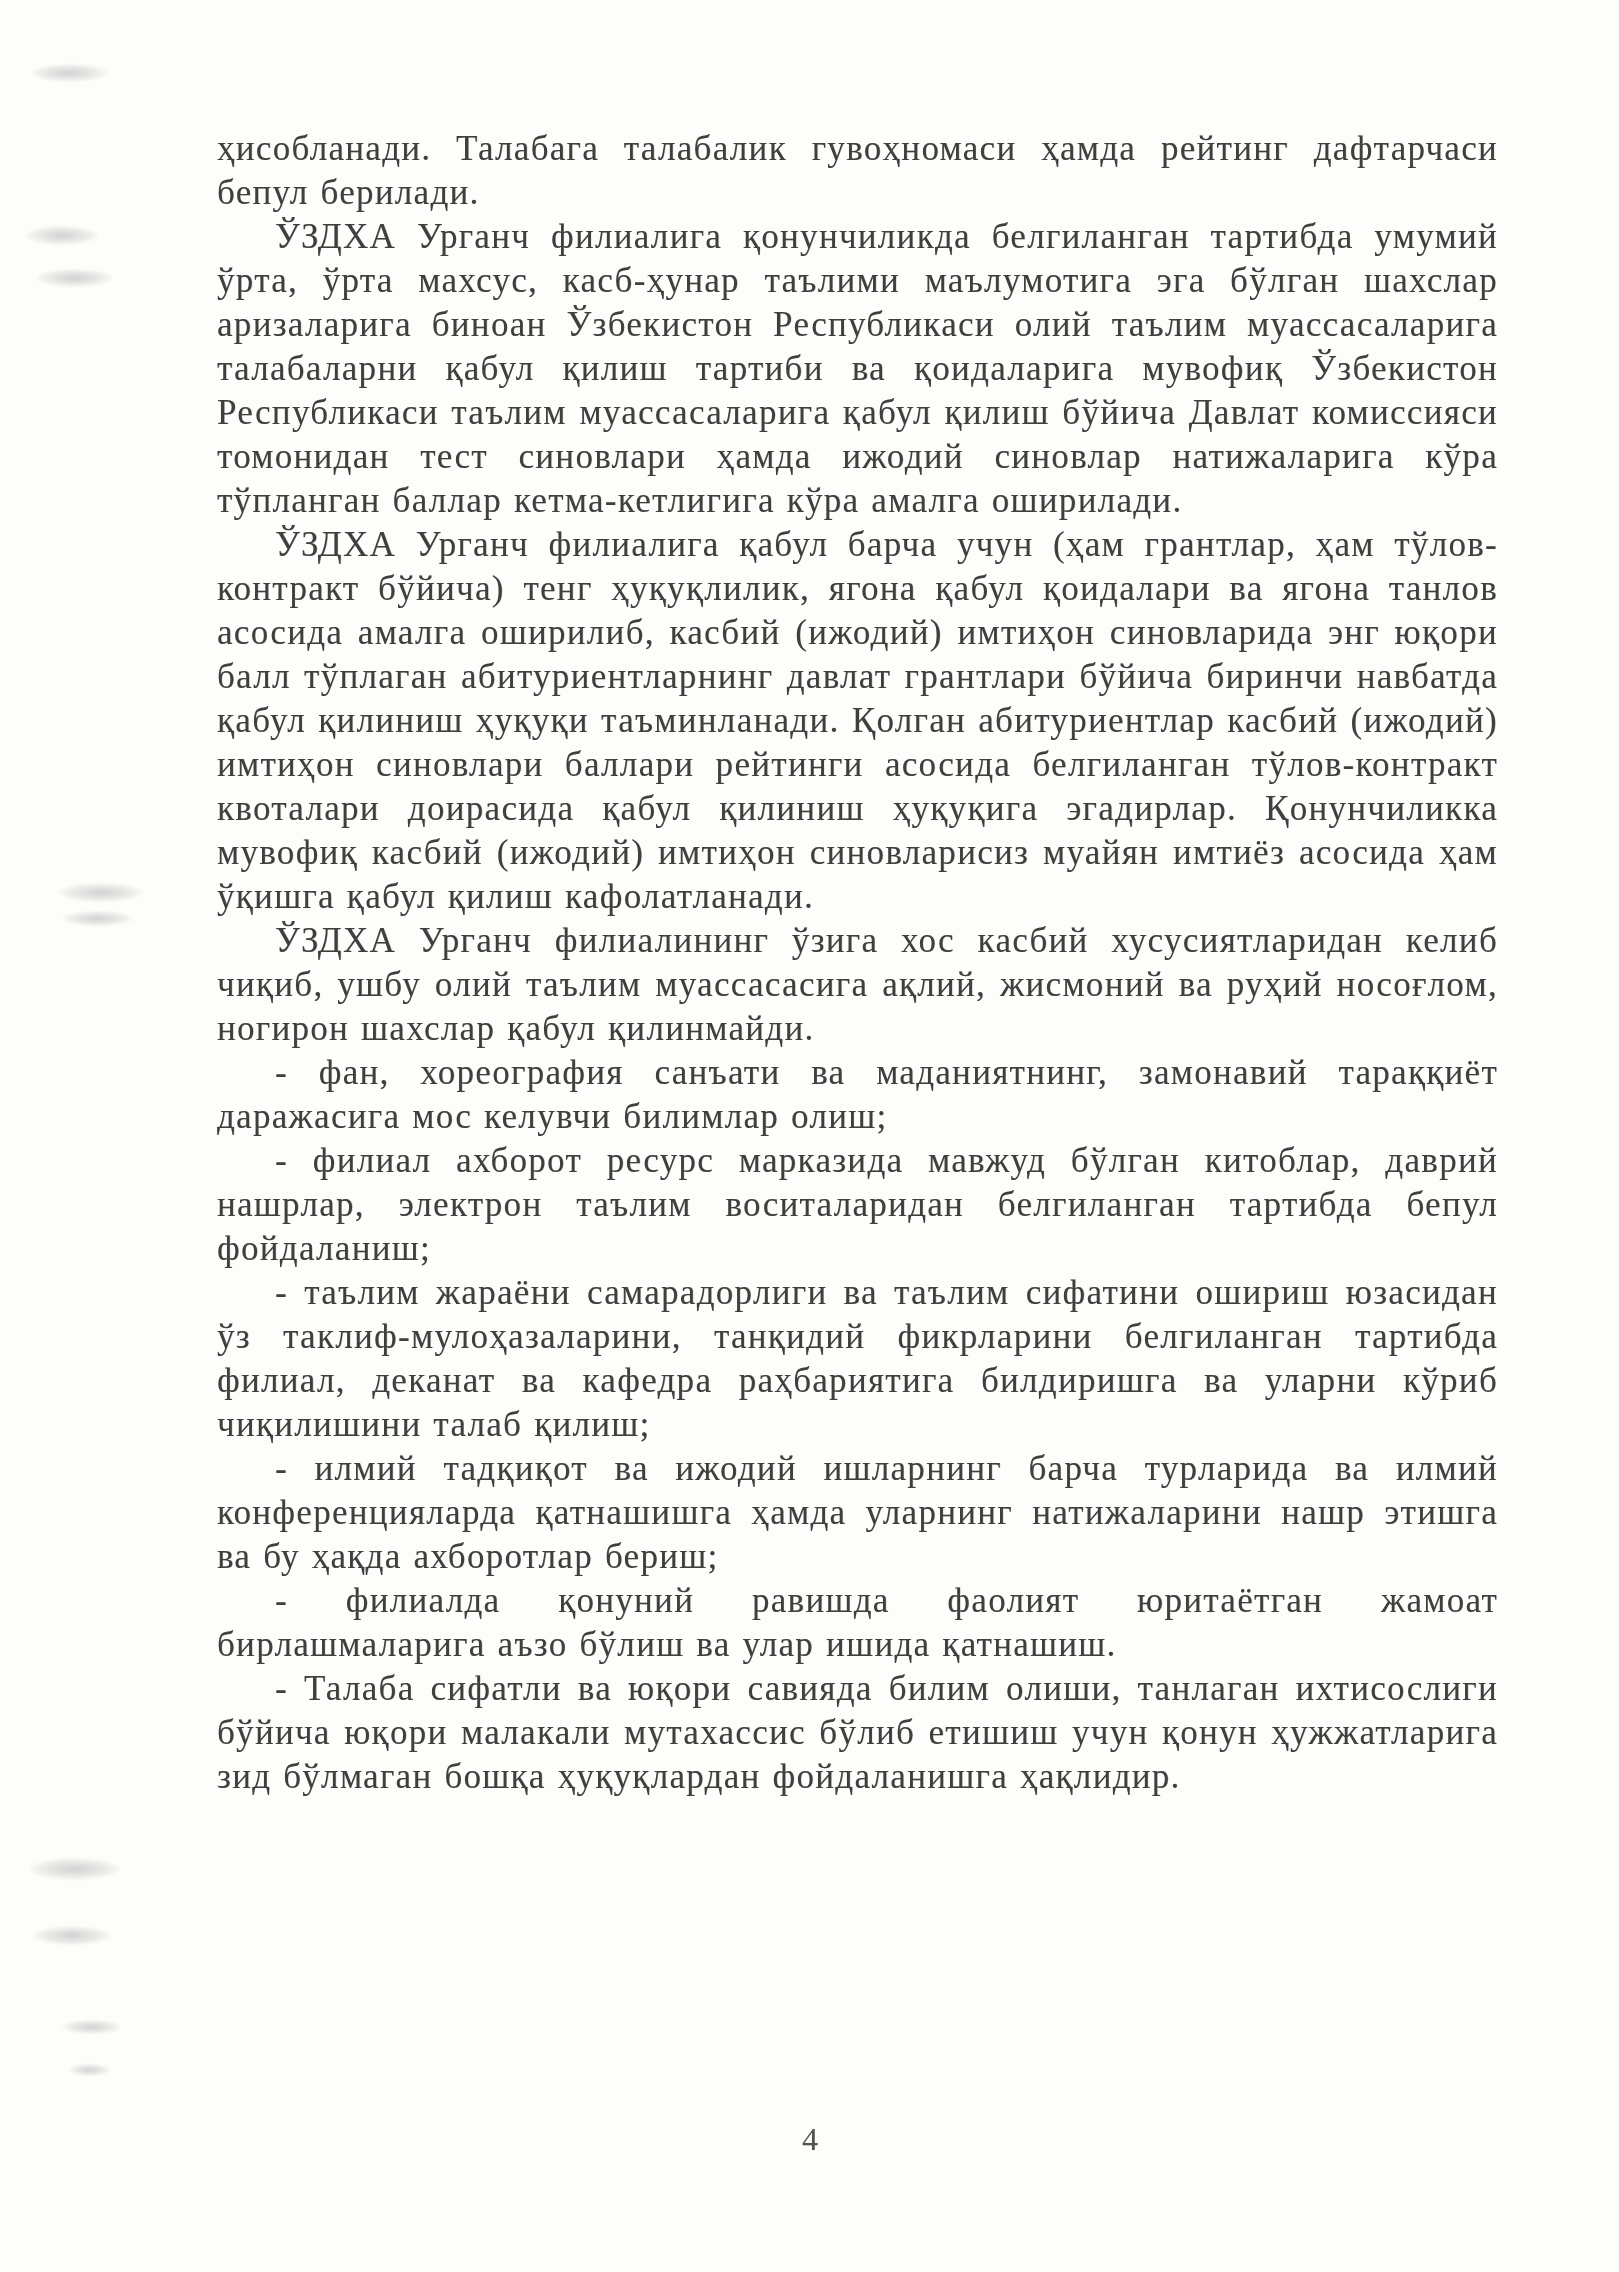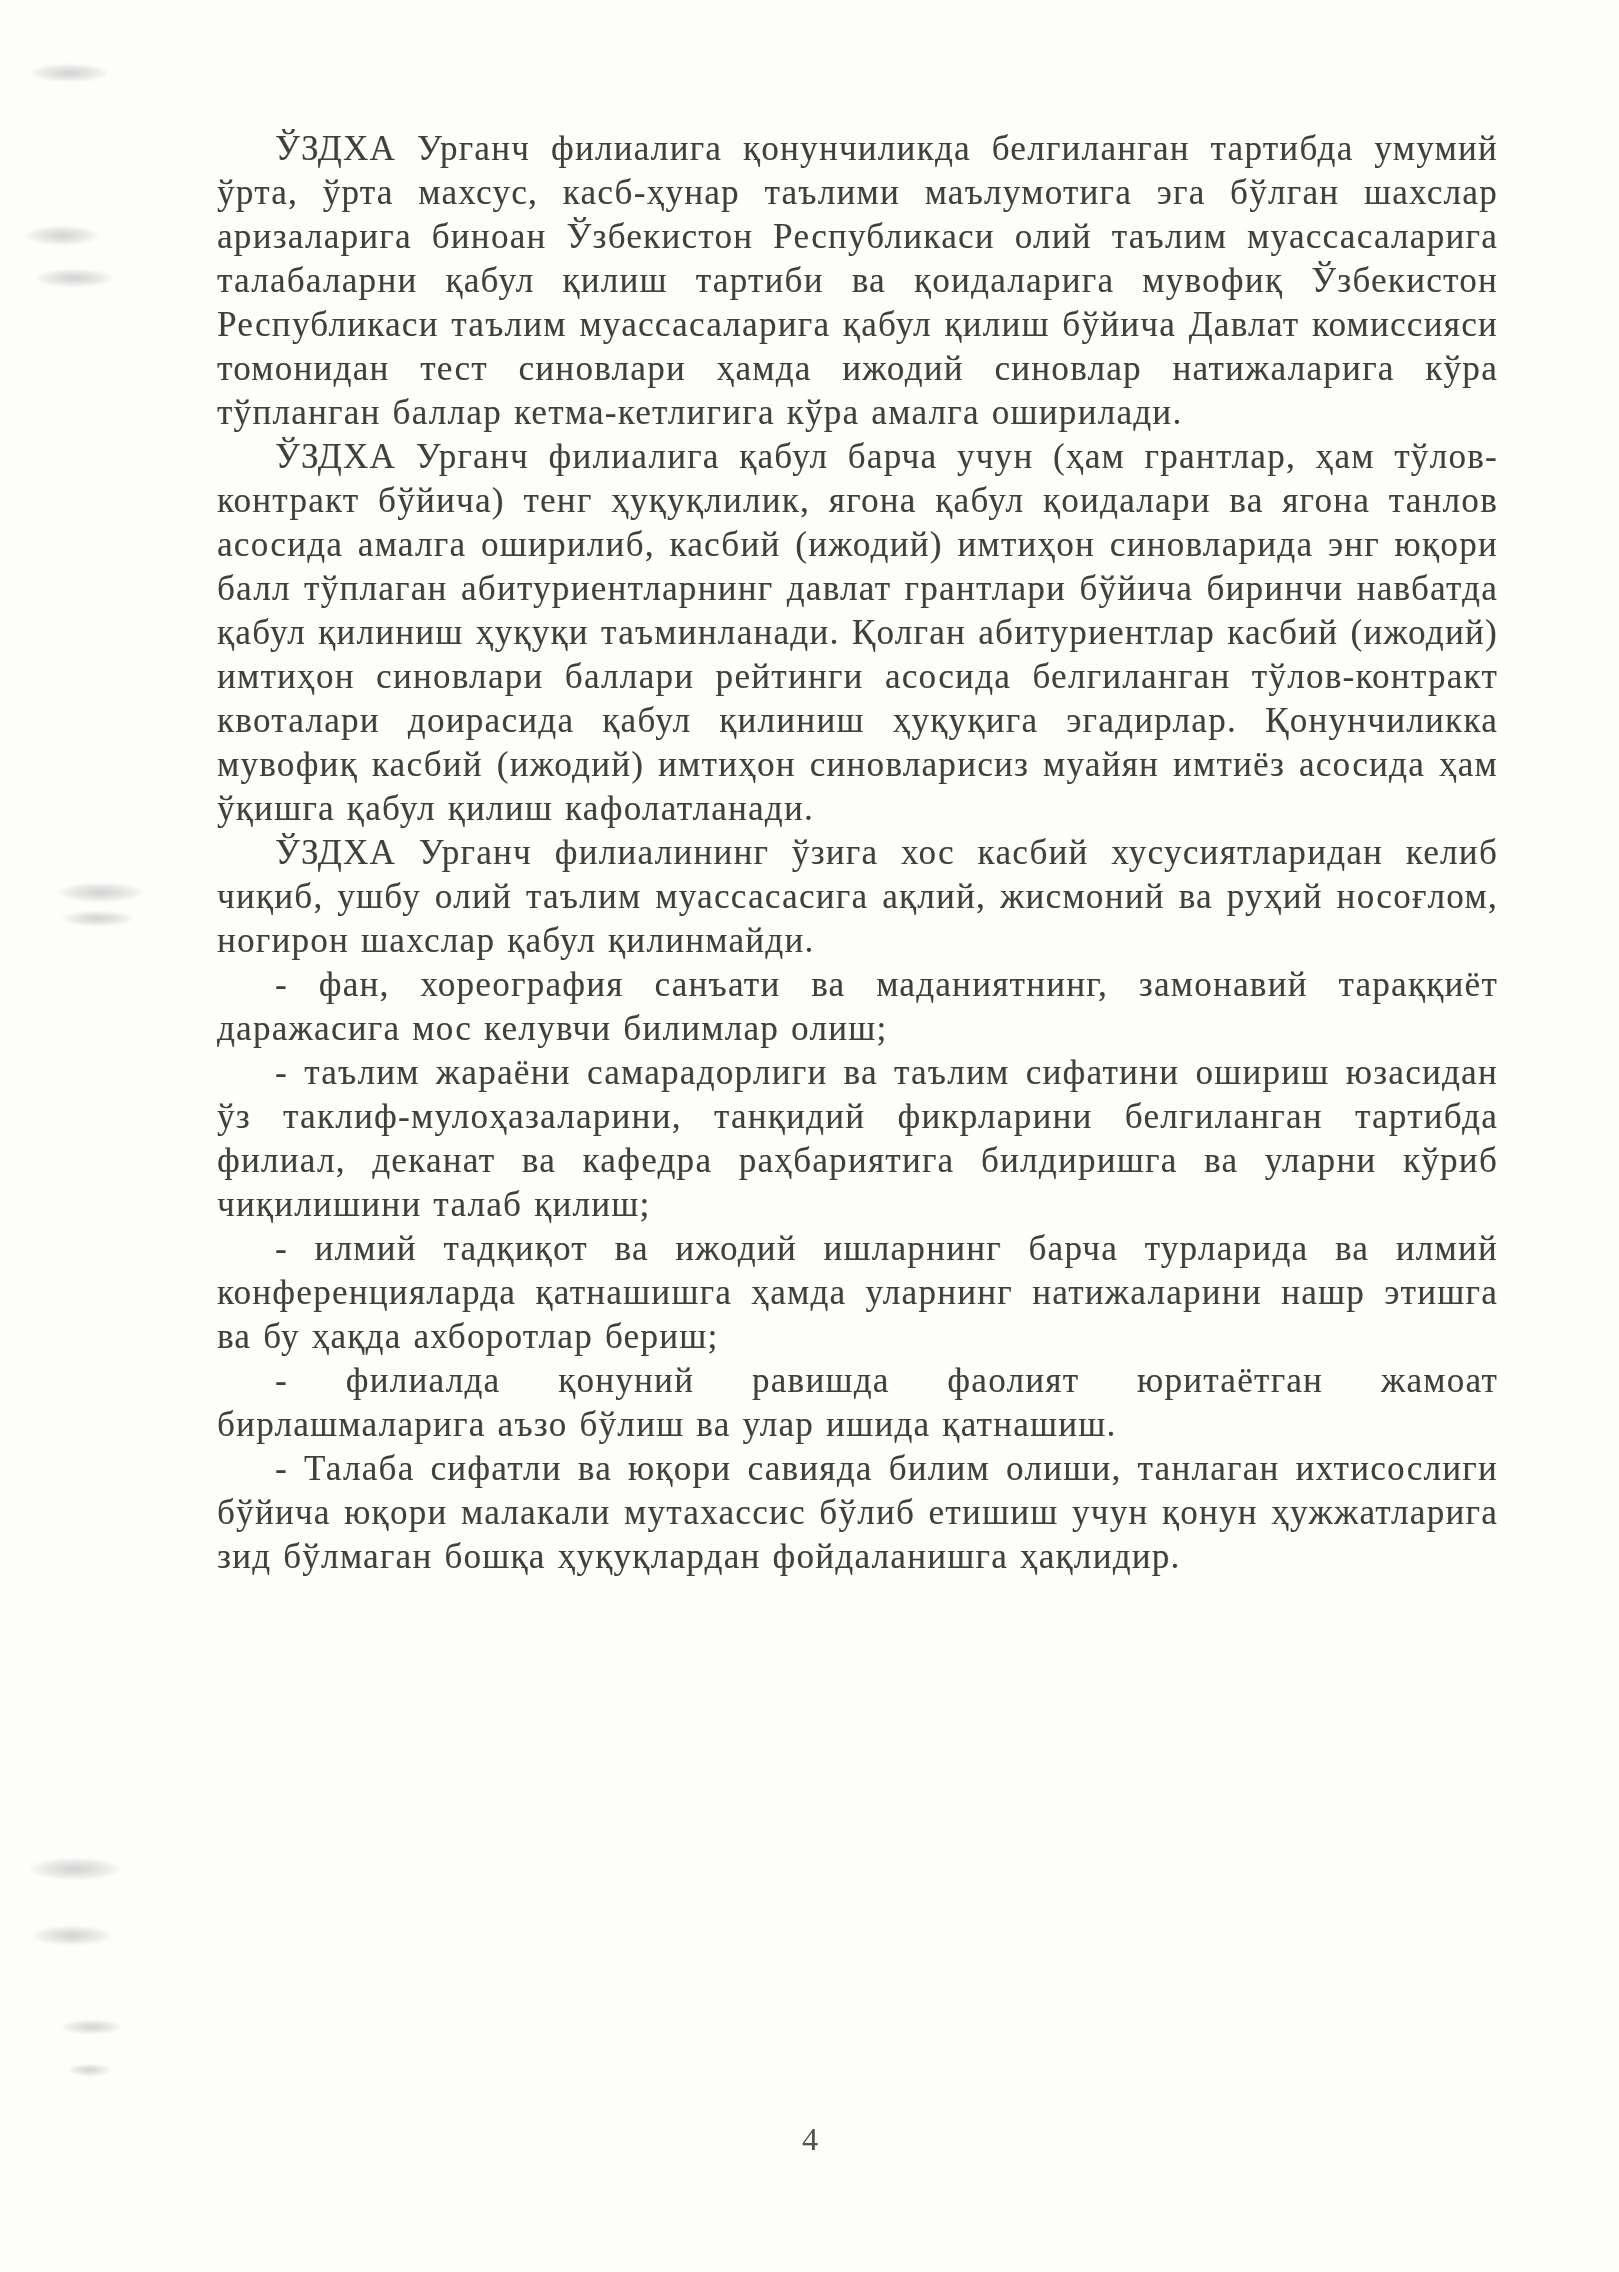--- a/index.html
+++ b/index.html
@@ -63,24 +63,26 @@
   <div class="smudge" style="left:26px;  top:226px;  width:72px; height:19.3px;"></div>
   <div class="smudge" style="left:36px;  top:269px;  width:77px; height:18px;"></div>
   <div class="smudge" style="left:58px;  top:883px; width:85px; height:19.3px;"></div>
   <div class="smudge" style="left:62px;  top:911px; width:71px; height:15.4px;"></div>
   <div class="smudge" style="left:30px;  top:1858px; width:90px; height:22px;"></div>
   <div class="smudge" style="left:33px;  top:1926px; width:78px; height:19.3px;"></div>
   <div class="smudge" style="left:62px;  top:2020px; width:59px;  height:14px;"></div>
   <div class="smudge" style="left:69px; top:2064px; width:41px;  height:11.6px;"></div>
 
   <div class="body-text">
+      <p class="para">ҳисобланади. Талабага талабалик гувоҳномаси ҳамда рейтинг дафтарчаси бепул берилади.</p>
       <p class="para indent">ЎЗДХА Урганч филиалига қонунчиликда белгиланган тартибда умумий ўрта, ўрта махсус, касб-ҳунар таълими маълумотига эга бўлган шахслар аризаларига биноан Ўзбекистон Республикаси олий таълим муассасаларига талабаларни қабул қилиш тартиби ва қоидаларига мувофиқ Ўзбекистон Республикаси таълим муассасаларига қабул қилиш бўйича Давлат комиссияси томонидан тест синовлари ҳамда ижодий синовлар натижаларига кўра тўпланган баллар кетма-кетлигига кўра амалга оширилади.</p>
       <p class="para indent">ЎЗДХА Урганч филиалига қабул барча учун (ҳам грантлар, ҳам тўлов-контракт бўйича) тенг ҳуқуқлилик, ягона қабул қоидалари ва ягона танлов асосида амалга оширилиб, касбий (ижодий) имтиҳон синовларида энг юқори балл тўплаган абитуриентларнинг давлат грантлари бўйича биринчи навбатда қабул қилиниш ҳуқуқи таъминланади. Қолган абитуриентлар касбий (ижодий) имтиҳон синовлари баллари рейтинги асосида белгиланган тўлов-контракт квоталари доирасида қабул қилиниш ҳуқуқига эгадирлар. Қонунчиликка мувофиқ касбий (ижодий) имтиҳон синовларисиз муайян имтиёз асосида ҳам ўқишга қабул қилиш кафолатланади.</p>
       <p class="para indent">ЎЗДХА Урганч филиалининг ўзига хос касбий хусусиятларидан келиб чиқиб, ушбу олий таълим муассасасига ақлий, жисмоний ва руҳий носоғлом, ногирон шахслар қабул қилинмайди.</p>
       <p class="para indent">- фан, хореография санъати ва маданиятнинг, замонавий тараққиёт даражасига мос келувчи билимлар олиш;</p>
+      <p class="para indent">- филиал ахборот ресурс марказида мавжуд бўлган китоблар, даврий нашрлар, электрон таълим воситаларидан белгиланган тартибда бепул фойдаланиш;</p>
       <p class="para indent">- таълим жараёни самарадорлиги ва таълим сифатини ошириш юзасидан ўз таклиф-мулоҳазаларини, танқидий фикрларини белгиланган тартибда филиал, деканат ва кафедра раҳбариятига билдиришга ва уларни кўриб чиқилишини талаб қилиш;</p>
       <p class="para indent">- илмий тадқиқот ва ижодий ишларнинг барча турларида ва илмий конференцияларда қатнашишга ҳамда уларнинг натижаларини нашр этишга ва бу ҳақда ахборотлар бериш;</p>
       <p class="para indent">- филиалда қонуний равишда фаолият юритаётган жамоат бирлашмаларига аъзо бўлиш ва улар ишида қатнашиш.</p>
       <p class="para indent">- Талаба сифатли ва юқори савияда билим олиши, танлаган ихтисослиги бўйича юқори малакали мутахассис бўлиб етишиш учун қонун ҳужжатларига зид бўлмаган бошқа ҳуқуқлардан фойдаланишга ҳақлидир.</p>
     </div>
 
   <div class="page-number">4</div>
 
 </div>
 

